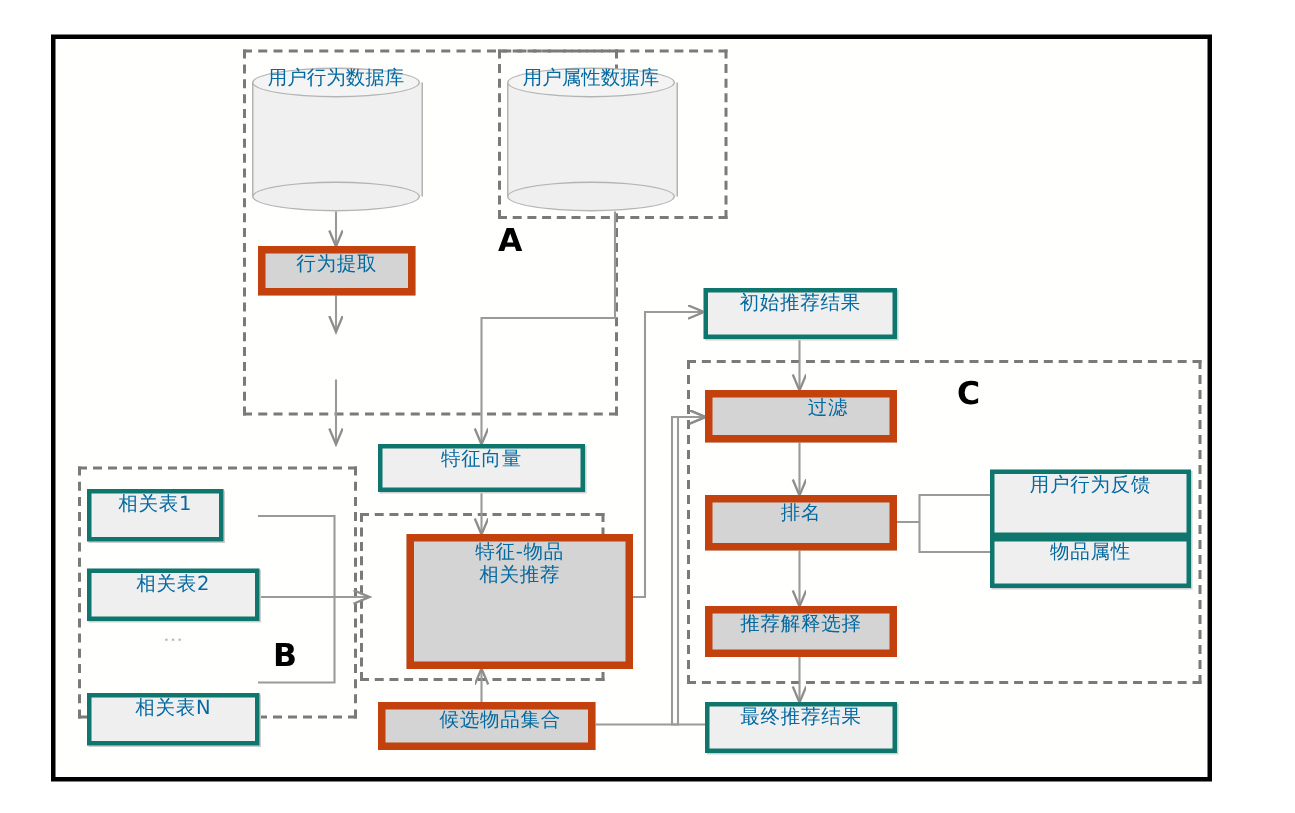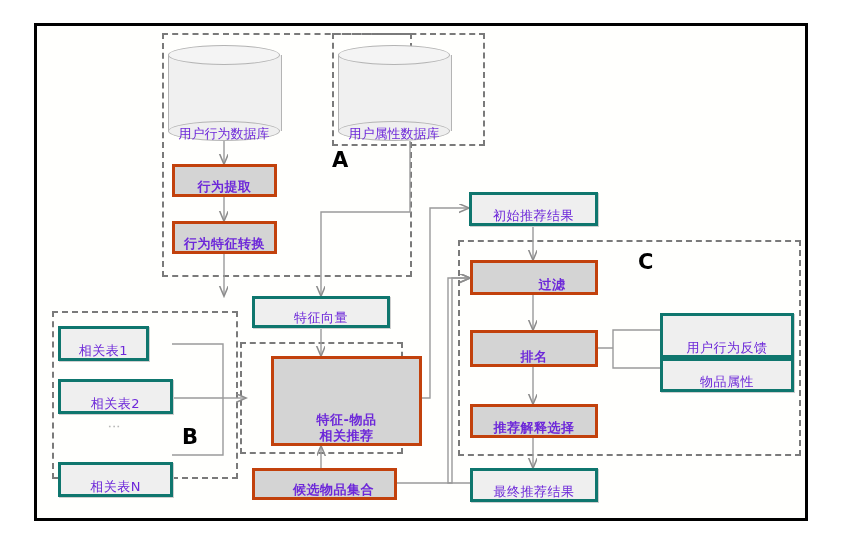--- a/index.html
+++ b/index.html
@@ -1,22 +1,22 @@
 <!DOCTYPE html>
 <html><head>
 <meta charset="utf-8">
 <style>
   html,body{margin:0;padding:0;background:#ffffff;}
   body{font-family:"DejaVu Sans","Liberation Sans",sans-serif;}
   #canvas{position:relative;width:863px;height:542px;background:#ffffff;overflow:hidden;}
   #frame{position:absolute;left:34px;top:23px;width:774px;height:498px;border:3px solid #000;background:#fffffd;box-sizing:border-box;}
   svg#wires{position:absolute;left:0;top:0;width:863px;height:542px;pointer-events:none;}
-  .node{position:absolute;box-sizing:border-box;display:flex;align-items:flex-end;justify-content:center;text-align:center;line-height:1.18;color:#6d28d9;}
+  .node{position:absolute;box-sizing:border-box;display:flex;align-items:flex-start;justify-content:center;text-align:center;line-height:1.18;color:#0369a1;}
   .box{border:3px solid #0f766e;background:#efefef;font-size:13px;letter-spacing:.5px;}
-  .box.dark{background:#d4d4d4;border:3px solid #c2410c;font-weight:bold;}
+  .box.dark{background:#d4d4d4;border:5px solid #c2410c;}
   .box.shadowed{box-shadow:1px 1px 0 #cfcfcf;}
   .cyl{background:transparent;border:none;font-size:13px;}
   .cyl .cyl-body{position:absolute;left:0;top:10px;width:100%;height:calc(100% - 20px);background:#f0f0f0;border-left:1px solid #b4b4b4;border-right:1px solid #b4b4b4;}
   .cyl .cyl-top{position:absolute;left:0;top:0;width:100%;height:20px;border-radius:50%;background:#f4f4f4;border:1px solid #b4b4b4;box-sizing:border-box;}
   .cyl .cyl-bot{position:absolute;left:0;bottom:0;width:100%;height:20px;border-radius:50%;background:#efefef;border:1px solid #b4b4b4;box-sizing:border-box;}
   .cyl .cyl-label{position:relative;z-index:3;width:100%;}
   .group{position:absolute;box-sizing:border-box;border:2px dashed #7a7a7a;background:transparent;}
   .grouplabel{position:absolute;font-weight:bold;font-size:21px;color:#000;font-family:"DejaVu Sans","Liberation Sans",sans-serif;}
   .dots{position:absolute;color:#b8b8b8;font-size:13px;letter-spacing:0;line-height:4px;writing-mode:vertical-rl;}
   .two-line{white-space:pre-line;margin-left:25px;}
@@ -95,21 +95,20 @@
 
   <div class="node cyl" style="left:338px;top:45px;width:112px;height:96px;">
     <div class="cyl-body"></div>
       <div class="cyl-top"></div>
       <div class="cyl-bot"></div>
     <div class="cyl-label">用户属性数据库</div>
   </div>
 
   <div class="node box dark" style="left:172px;top:164px;width:105px;height:33px;">行为提取</div>
 
-  <div class="node box dark" style="left:172px;top:221px;width:105px;height:33px;">行为特征转换</div>
 
   <div class="node box shadowed" style="left:252px;top:296px;width:138px;height:32px;">特征向量</div>
 
   <div class="node box shadowed" style="left:58px;top:326px;width:91px;height:35px;">相关表1</div>
 
   <div class="node box shadowed" style="left:58px;top:379px;width:115px;height:35px;">相关表2</div>
 
   <div class="dots" style="left:112px;top:420px;">⋮</div>
 
   <div class="node box shadowed" style="left:58px;top:462px;width:115px;height:35px;">相关表N</div>

